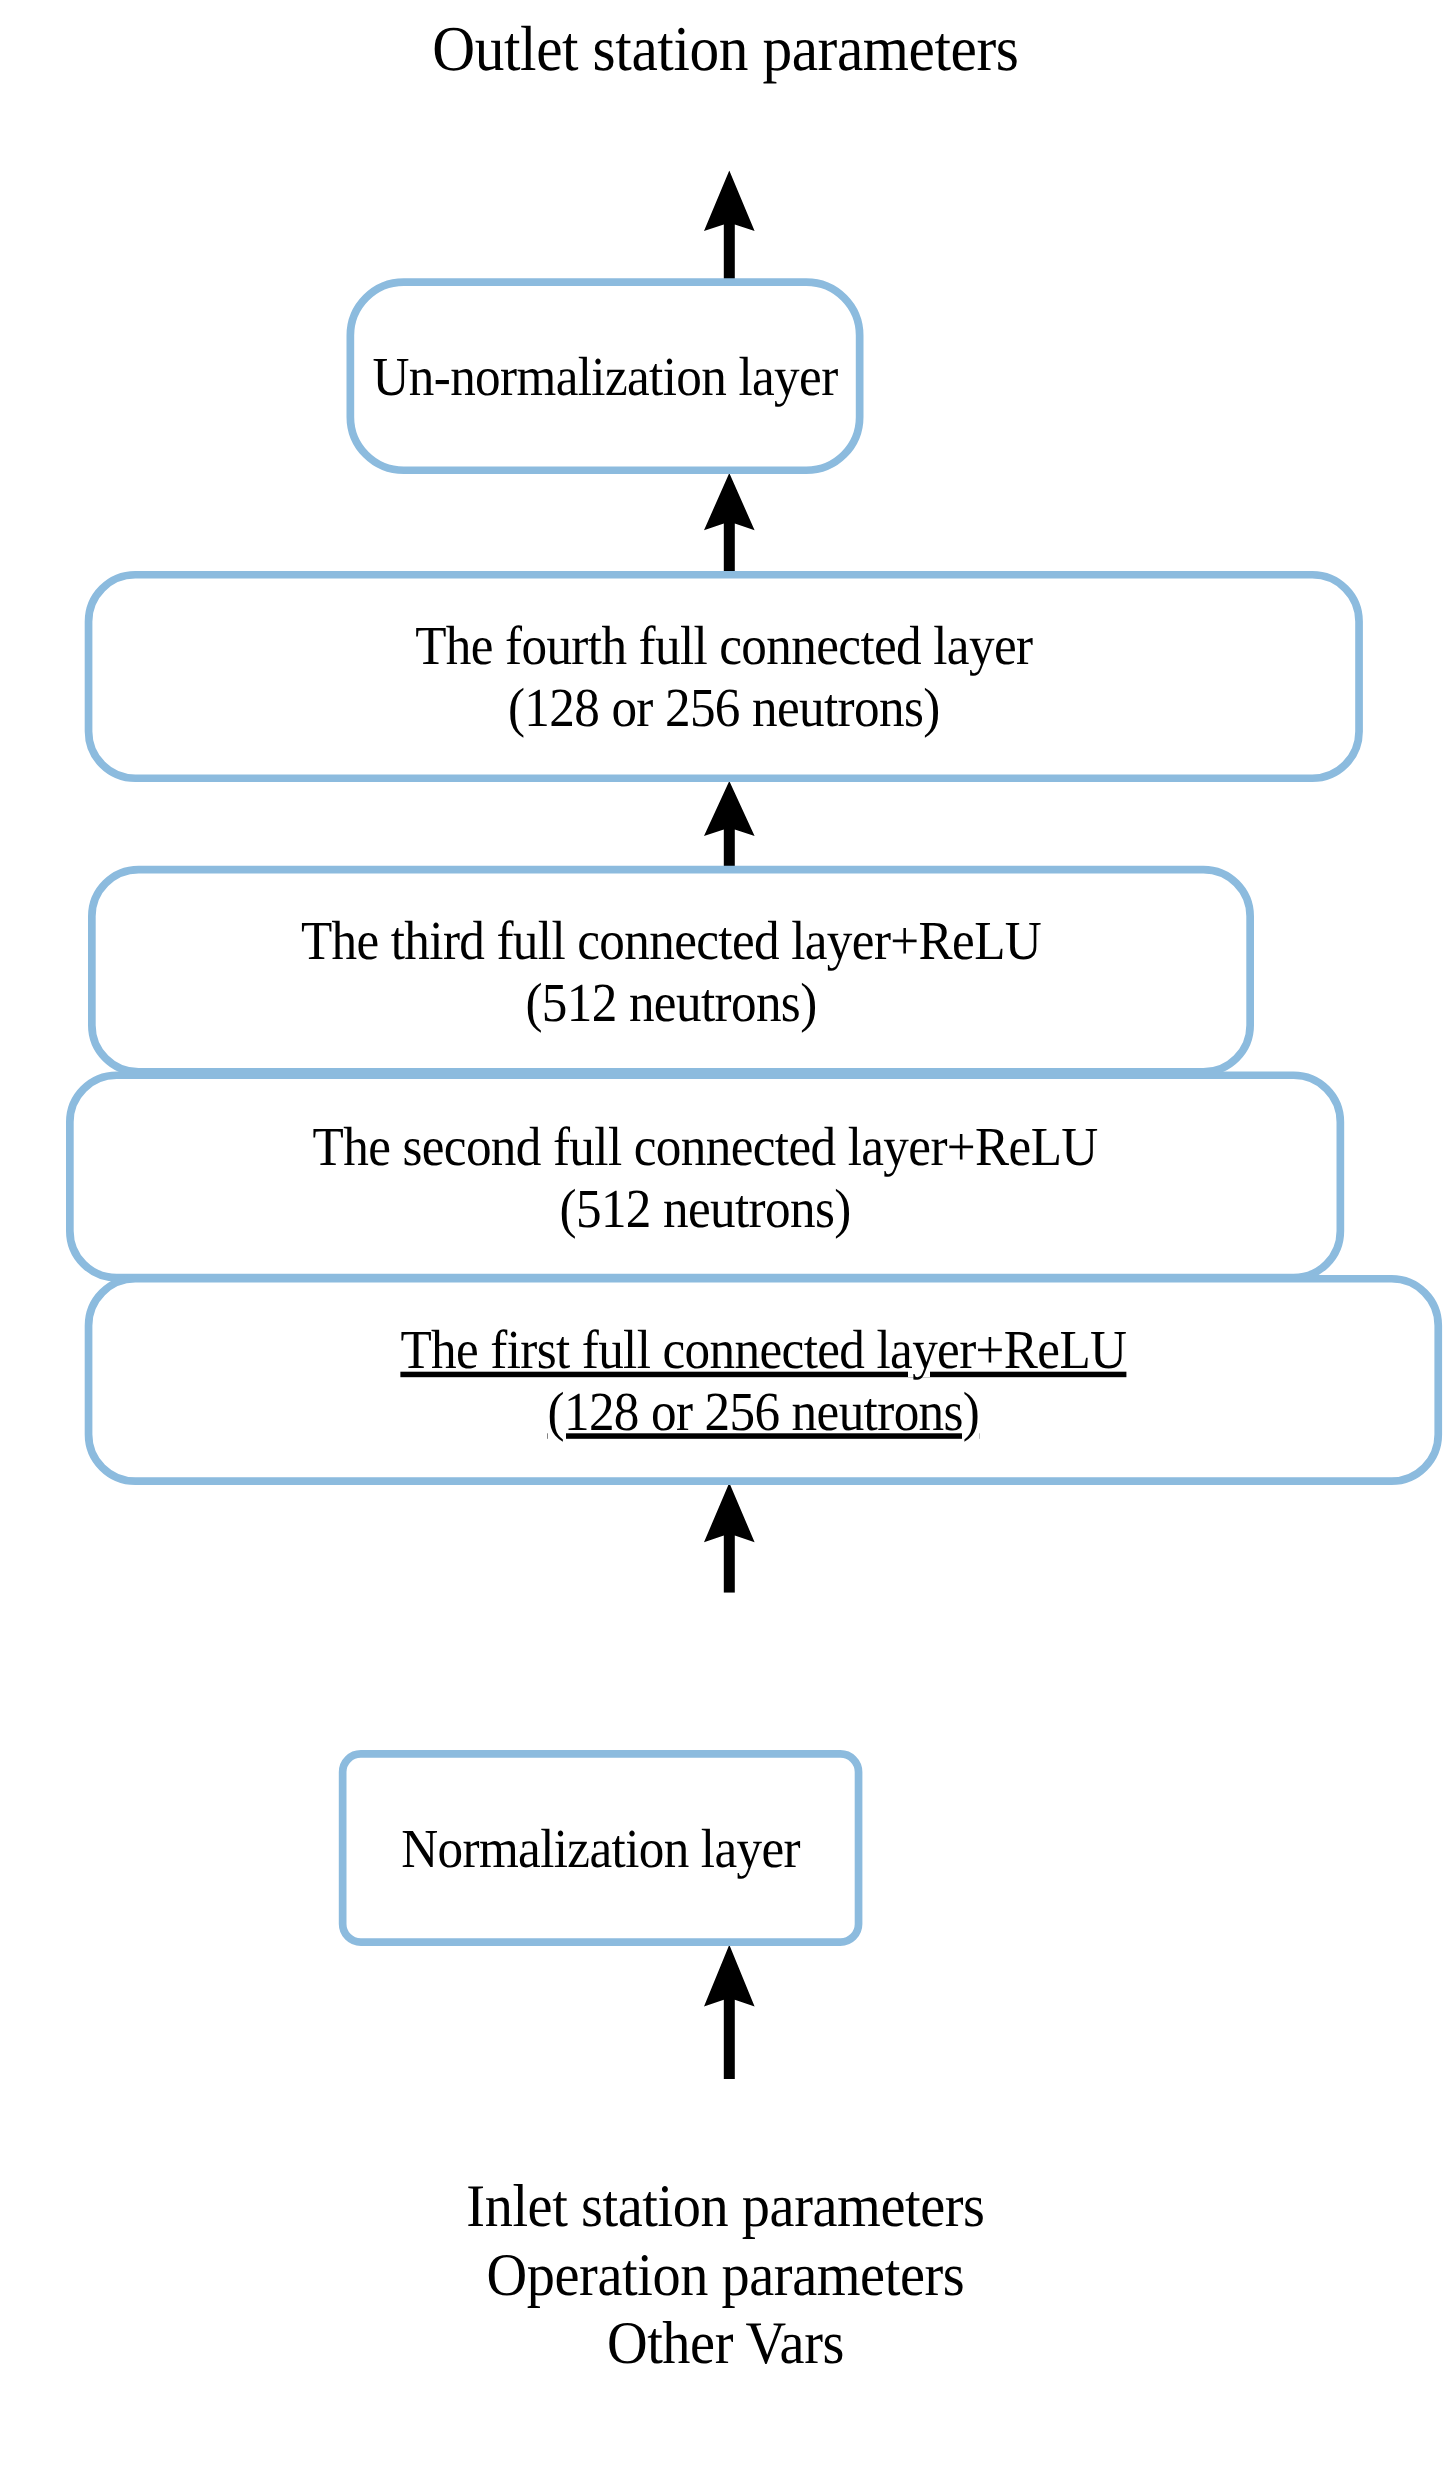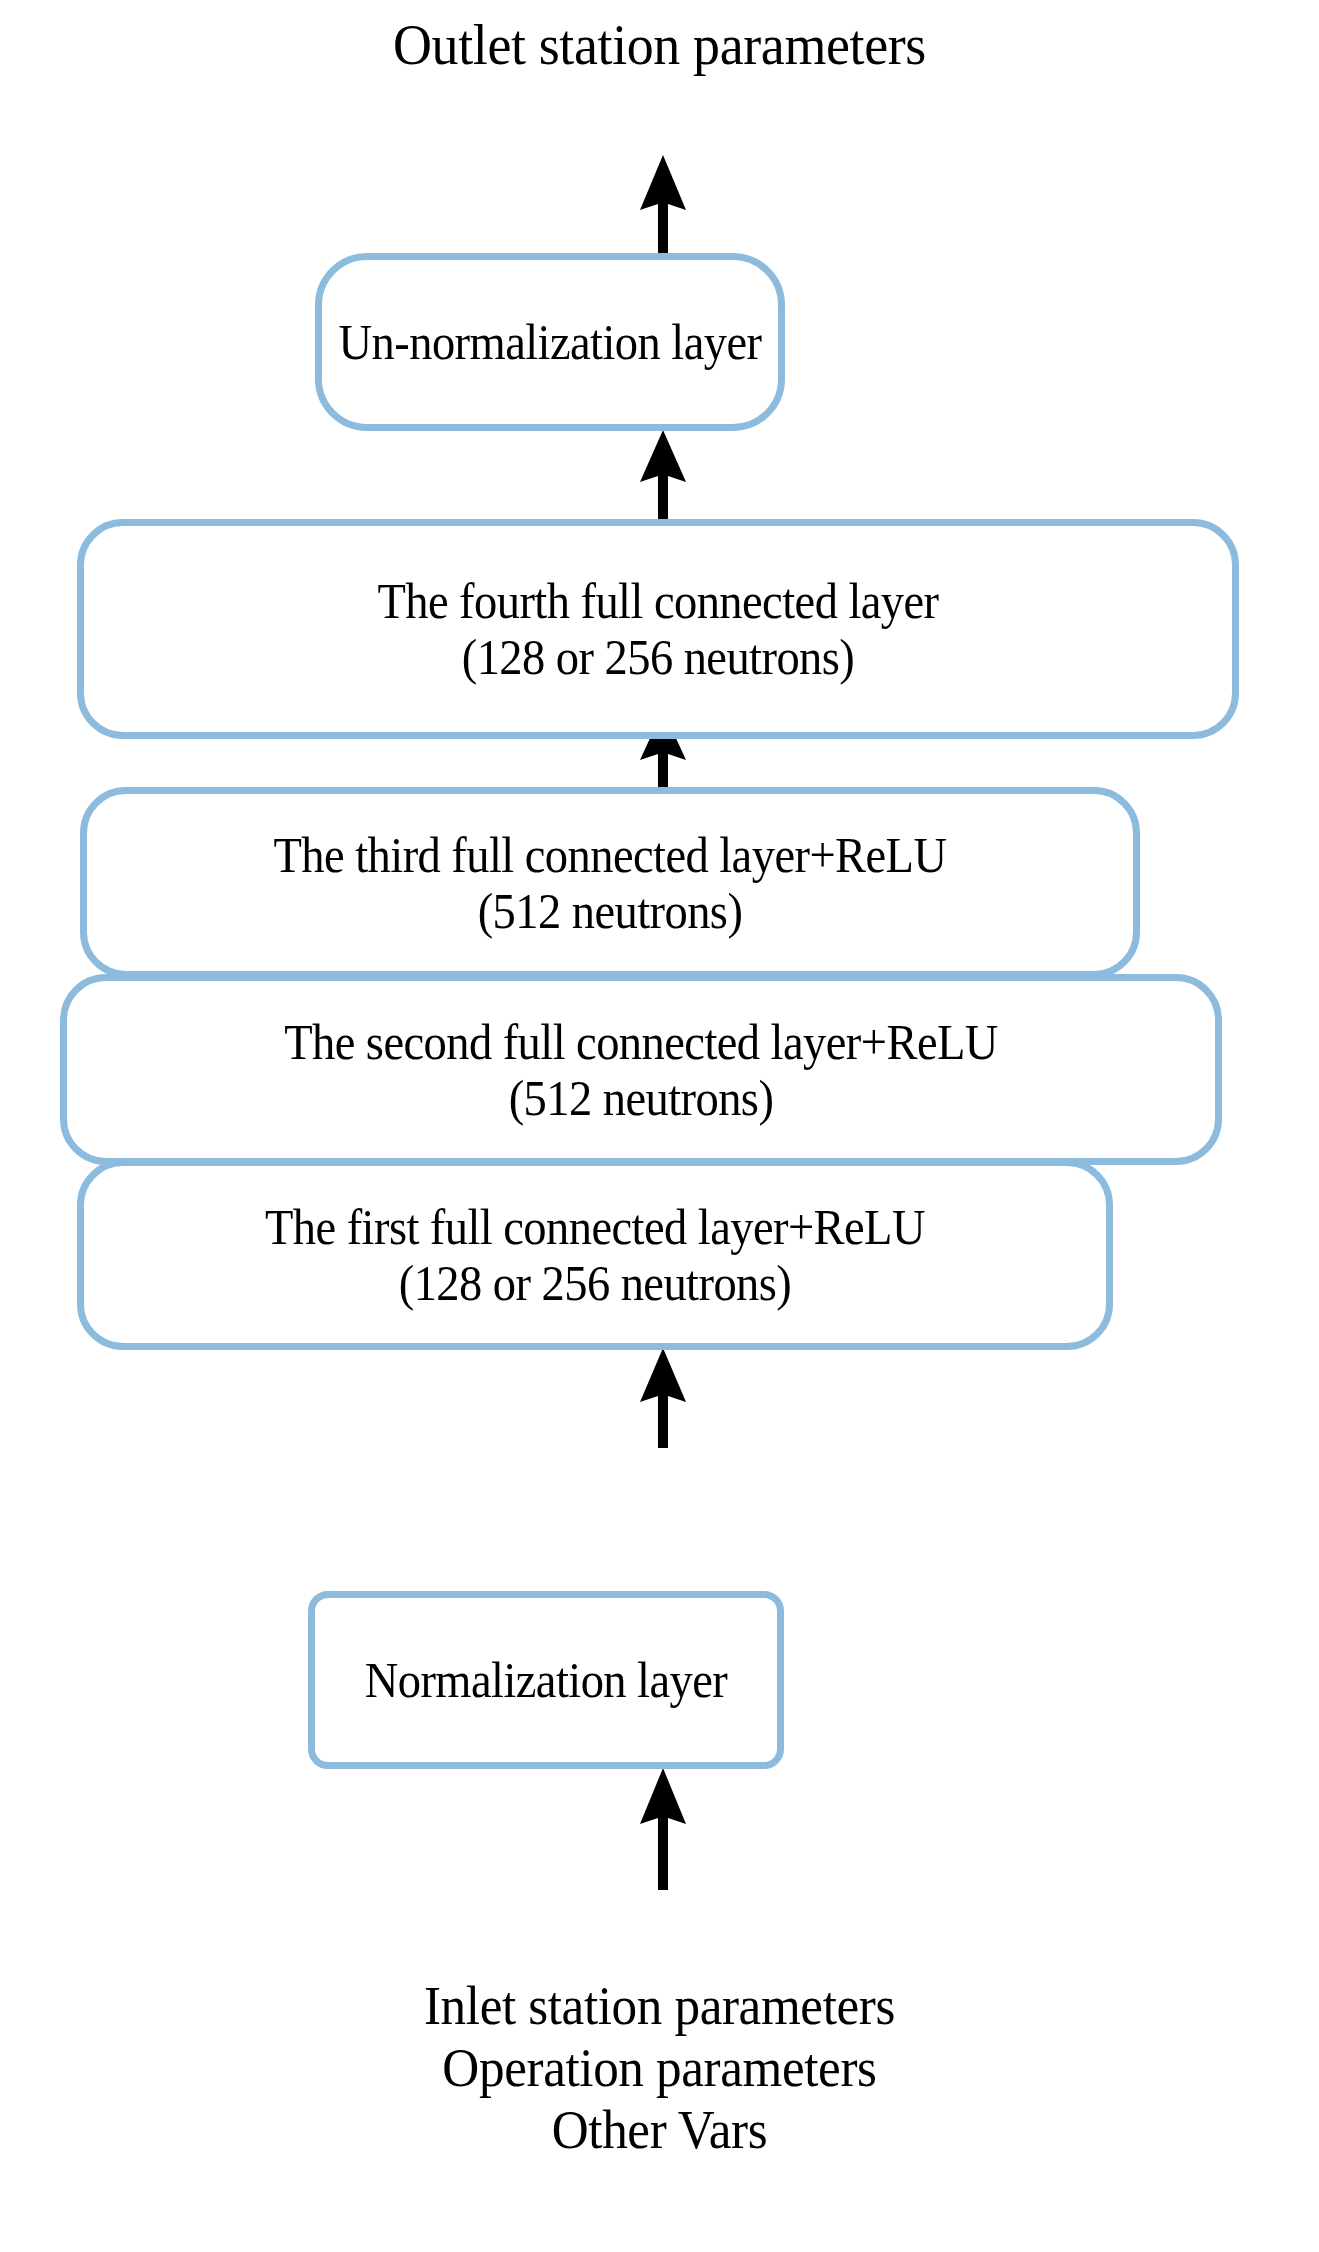--- a/index.html
+++ b/index.html
@@ -69,24 +69,24 @@
     display: block;
     width: 100%;
     line-height: 1.12;
     letter-spacing: -0.6px;
     transform: scaleX(0.93);
   }
   .node-box .label .line { display: block; }
 
   
   #box-unnorm   { left: 315px;  top: 253px;  width: 470px;  height: 178px; border-radius: 52px; text-align: center; }
-  #box-fc4      { left:  77px;  top: 519px;  width: 1162px; height: 220px; font-family: Liberation Serif, serif; }
+  #box-fc4      { left:  77px;  top: 519px;  width: 1162px; height: 192px; font-family: Liberation Serif, serif; }
   #box-fc3      { left:  80px;  top: 787px;  width: 1060px; height: 191px; }
   #box-fc2      { left:  60px;  top: 974px;  width: 1162px; height: 191px; }
-  #box-fc1      { left:  77px;  top: 1159px; width: 1036px; height: 191px; }
+  #box-fc1      { left:  77px;  top: 1159px; width: 1234px; height: 191px; text-decoration: underline; }
   #box-norm     { left: 308px;  top: 1591px; width: 476px;  height: 178px; border-radius: 20px; }
 
   #box-unnorm .label { font-size: 50px; }
   #box-norm   .label { font-size: 50px; }
   #box-fc4 .label, #box-fc3 .label, #box-fc2 .label, #box-fc1 .label { font-size: 50px; }
 
   
   .arrow {
     position: absolute;
     z-index: 1;

